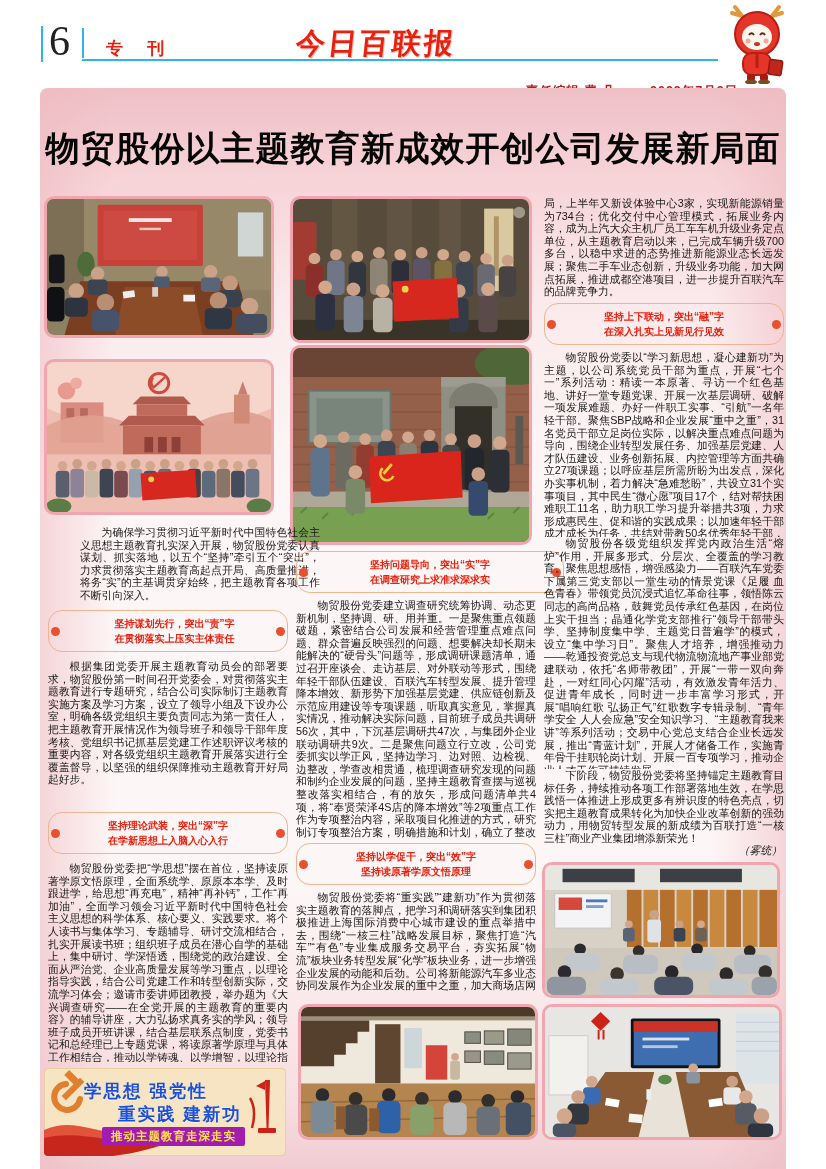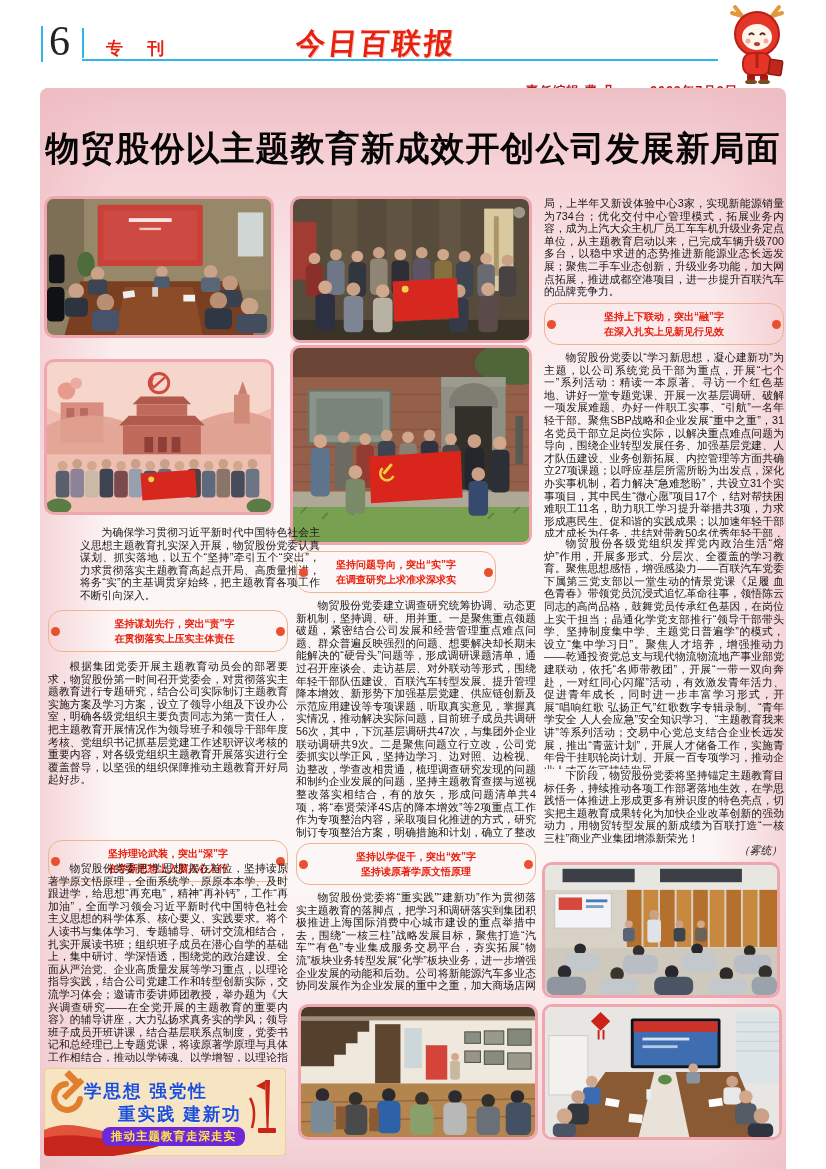--- a/index.html
+++ b/index.html
@@ -31,22 +31,22 @@
   .sechead .l{color:#e8210f;font-weight:bold;font-size:10px;line-height:15px;white-space:nowrap;}
   .dot{position:absolute;top:50%;margin-top:-4.5px;width:9px;height:9px;border-radius:50%;background:#e8502e;}
   .dot.dl{left:2px}.dot.dr{right:2px}
   .photo{border:3px solid #f0a6ae;border-radius:10px;overflow:hidden;background:#fff;z-index:2;}
   .photo svg{display:block;width:100%;height:100%;}
   .bylinebox{position:absolute;right:2px;bottom:1px;font-size:10.8px;color:#161616;font-style:italic;}
   
   .banner{z-index:2;border-radius:4px;overflow:hidden;}
   .banner .slog{position:absolute;color:#1d4ed8;font-weight:900;font-size:17.5px;
       letter-spacing:2px;white-space:nowrap;text-shadow:0 1px 0 rgba(255,255,255,.6);}
-  .banner .tag{position:absolute;background:#6d28d9;color:#ffe24a;font-weight:bold;
-      font-size:11.5px;padding:2px 9px;border-radius:8px;letter-spacing:1px;white-space:nowrap;}
+  .banner .tag{position:absolute;background:#a21caf;color:#ffe24a;font-weight:bold;
+      font-size:11.5px;padding:2px 9px;border-radius:2px;letter-spacing:1px;white-space:nowrap;}
 </style>
 </head>
 <body>
 
 <div class="page">
 
   <div class="abs vline" style="left:41px;top:26px;height:36px;"></div>
   <div class="abs pagenum" style="left:49px;top:20px;">6</div>
   <div class="abs vline" style="left:82px;top:28px;height:30px;"></div>
   <div class="abs section-name" style="left:106px;top:37px;">专 刊</div>
@@ -417,21 +417,21 @@
   <div class="abs bt" style="left:32px;top:526px;width:240px;height:76px;margin-left:48px;">为确保学习贯彻习近平新时代中国特色社会主义思想主题教育扎实深入开展，物贸股份党委认真谋划、抓实落地，以五个“坚持”牵引五个“突出”，力求贯彻落实主题教育高起点开局、高质量推进，将务“实”的主基调贯穿始终，把主题教育各项工作不断引向深入。</div>
 
   <div class="abs sechead" style="left:48px;top:610px;width:240px;padding-left:25px;">
     <span class="dot dl"></span>
     <span class="dot dr"></span>
     <div class="l">坚持谋划先行，突出“责”字</div>
     <div class="l">在贯彻落实上压实主体责任</div>
   </div>
   <div class="abs bt" style="left:48px;top:660px;width:240px;height:148px;">根据集团党委开展主题教育动员会的部署要求，物贸股份第一时间召开党委会，对贯彻落实主题教育进行专题研究，结合公司实际制订主题教育实施方案及学习方案，设立了领导小组及下设办公室，明确各级党组织主要负责同志为第一责任人，把主题教育开展情况作为领导班子和领导干部年度考核、党组织书记抓基层党建工作述职评议考核的重要内容，对各级党组织主题教育开展落实进行全覆盖督导，以坚强的组织保障推动主题教育开好局起好步。</div>
 
-  <div class="abs sechead" style="left:48px;top:812px;width:240px;margin-top:28px;">
+  <div class="abs sechead" style="left:48px;top:812px;width:240px;">
     <span class="dot dl"></span>
     <span class="dot dr"></span>
     <div class="l">坚持理论武装，突出“深”字</div>
     <div class="l">在学新思想上入脑入心入行</div>
   </div>
   <div class="abs bt" style="left:48px;top:862px;width:240px;height:200px;">物贸股份党委把“学思想”摆在首位，坚持读原著学原文悟原理，全面系统学、原原本本学、及时跟进学，给思想“再充电”，精神“再补钙”，工作“再加油”，全面学习领会习近平新时代中国特色社会主义思想的科学体系、核心要义、实践要求。将个人读书与集体学习、专题辅导、研讨交流相结合，扎实开展读书班；组织班子成员在潜心自学的基础上，集中研讨、学深悟透，围绕党的政治建设、全面从严治党、企业高质量发展等学习重点，以理论指导实践，结合公司党建工作和转型创新实际，交流学习体会；邀请市委讲师团教授，举办题为《大兴调查研究——在全党开展的主题教育的重要内容》的辅导讲座，大力弘扬求真务实的学风；领导班子成员开班讲课，结合基层联系点制度，党委书记和总经理已上专题党课，将读原著学原理与具体工作相结合，推动以学铸魂、以学增智，以理论指导企业发展。</div>
 
   <div class="abs banner" style="left:44px;top:1068px;width:242px;height:88px;">
     <svg viewBox="0 0 242 88" width="242" height="88" style="position:absolute;left:0;top:0;">
       <rect width="242" height="88" rx="5" fill="#f6e4c2"></rect>
@@ -446,21 +446,21 @@
         <polygon points="212,18 221,13 221,22"></polygon>
         <rect x="214" y="60" width="18" height="5" rx="1"></rect>
       </g>
       <path d="M206 30 q7 12 2 30" stroke="#cc2218" fill="none" stroke-width="2.5"></path>
     </svg>
     <div class="slog" style="left:40px;top:11px;">学思想  强党性</div>
     <div class="slog" style="left:74px;top:34px;">重实践  建新功</div>
     <div class="tag" style="left:58px;top:59px;">推动主题教育走深走实</div>
   </div>
 
-  <div class="abs sechead" style="left:296px;top:551px;width:200px;">
+  <div class="abs sechead" style="left:296px;top:551px;width:268px;">
     <span class="dot dl"></span>
     <span class="dot dr"></span>
     <div class="l">坚持问题导向，突出“实”字</div>
     <div class="l">在调查研究上求准求深求实</div>
   </div>
   <div class="abs bt" style="left:296px;top:599px;width:240px;height:240px;">物贸股份党委建立调查研究统筹协调、动态更新机制，坚持调、研、用并重。一是聚焦重点领题破题，紧密结合公司发展和经营管理重点难点问题、群众普遍反映强烈的问题、想要解决却长期未能解决的“硬骨头”问题等，形成调研课题清单，通过召开座谈会、走访基层、对外联动等形式，围绕年轻干部队伍建设、百联汽车转型发展、提升管理降本增效、新形势下加强基层党建、供应链创新及示范应用建设等专项课题，听取真实意见，掌握真实情况，推动解决实际问题，目前班子成员共调研56次，其中，下沉基层调研共47次，与集团外企业联动调研共9次。二是聚焦问题立行立改，公司党委抓实以学正风，坚持边学习、边对照、边检视、边整改，学查改相贯通，梳理调查研究发现的问题和制约企业发展的问题，坚持主题教育查摆与巡视整改落实相结合，有的放矢，形成问题清单共4项，将“奉贤荣泽4S店的降本增效”等2项重点工作作为专项整治内容，采取项目化推进的方式，研究制订专项整治方案，明确措施和计划，确立了整改目标。</div>
 
   <div class="abs sechead" style="left:296px;top:843px;width:240px;">
     <span class="dot dl"></span>
     <span class="dot dr"></span>

